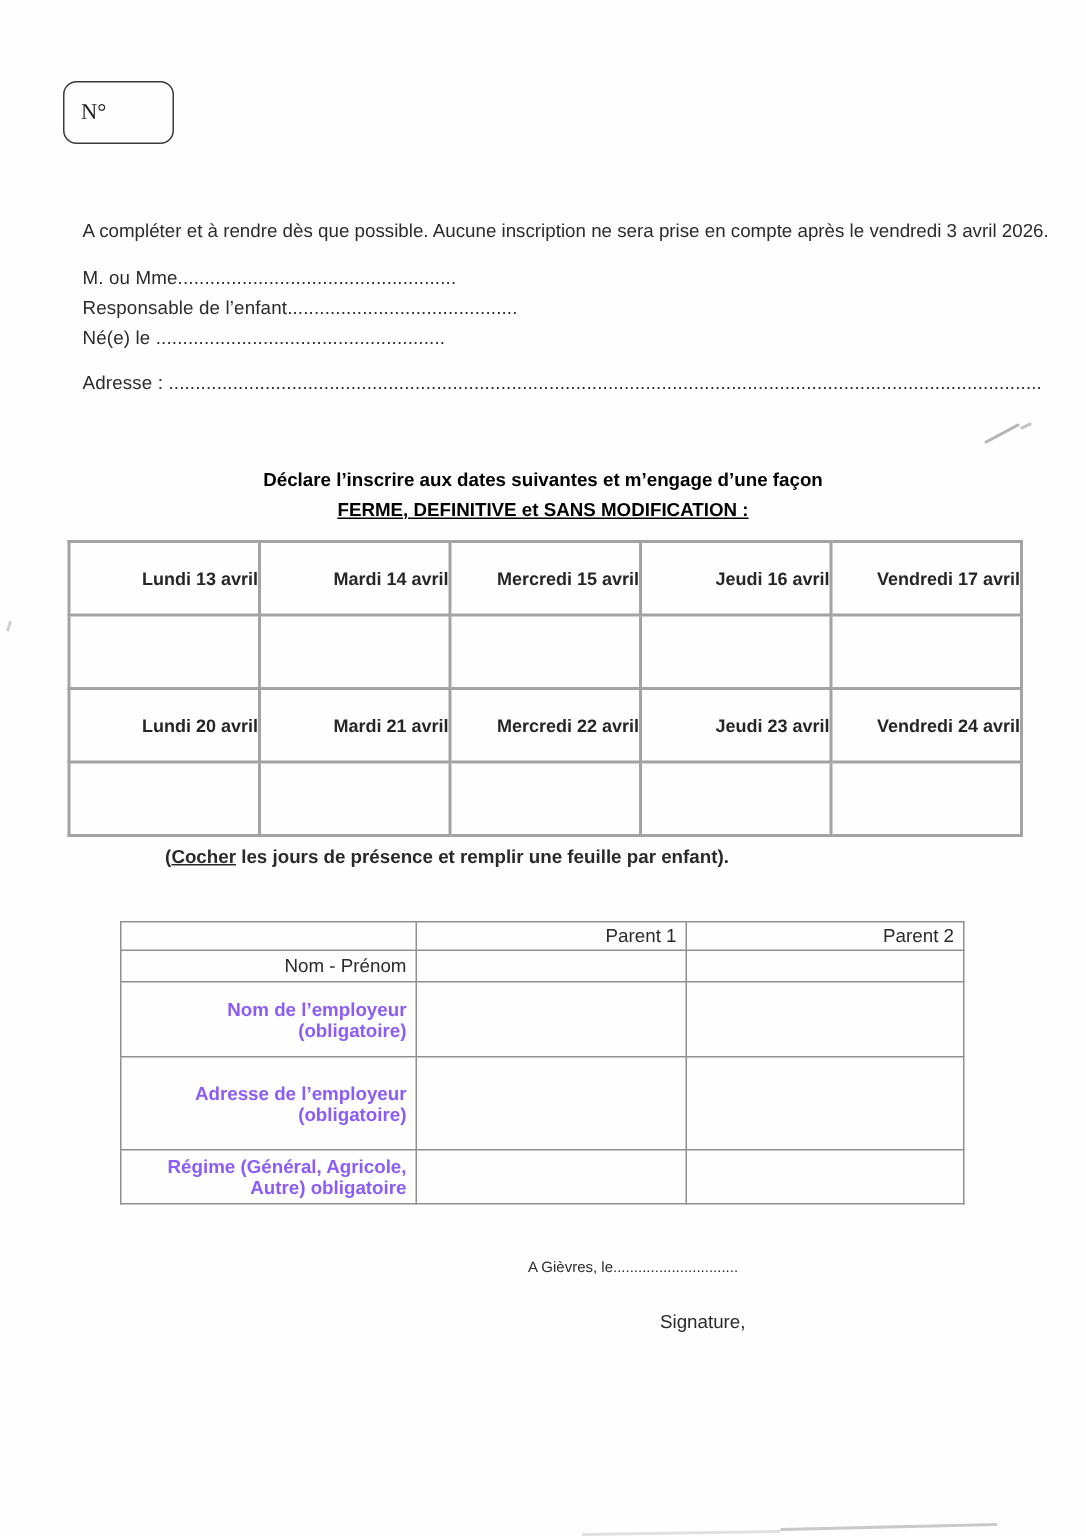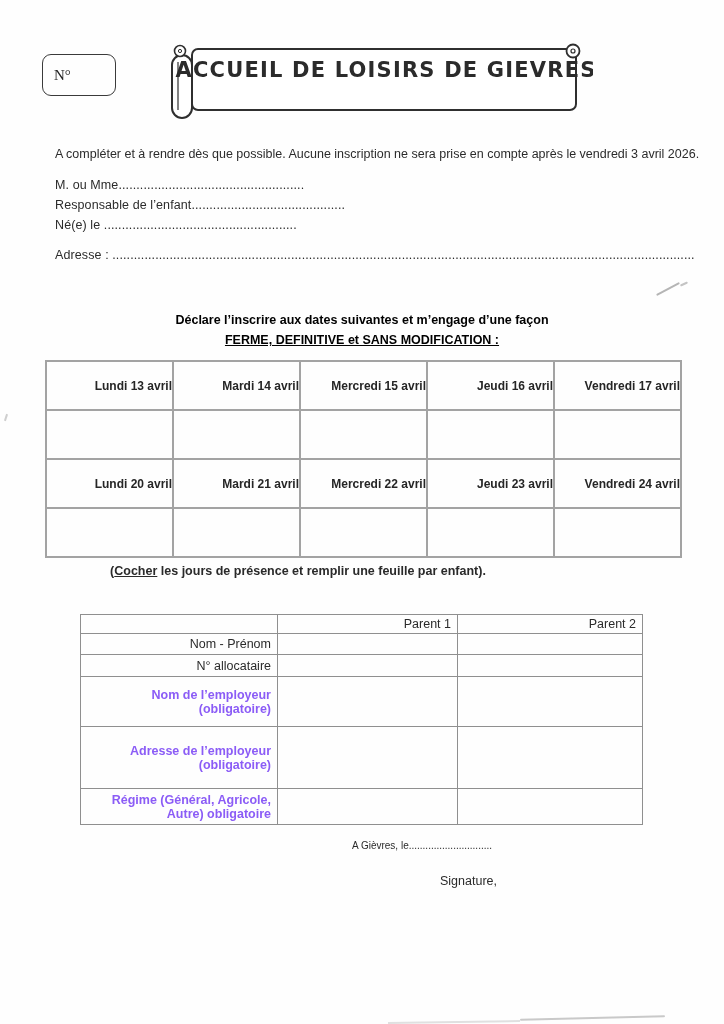--- a/index.html
+++ b/index.html
@@ -86,35 +86,20 @@
 </style>
 </head>
 <body>
 
 <div class="page">
 
   <div class="num-box">
     <span>N°</span>
   </div>
 
-  <div class="banner">
-    <svg width="425" height="90" viewBox="0 0 425 90">
-
-      <rect x="24" y="9" width="384" height="61" rx="6" fill="#ffffff" stroke="#2f2f2f" stroke-width="2"></rect>
-
-      <circle cx="405" cy="11" r="6.5" fill="#ffffff" stroke="#2f2f2f" stroke-width="1.8"></circle>
-      <circle cx="405" cy="11" r="2" fill="none" stroke="#2f2f2f" stroke-width="1.2"></circle>
-
-      <rect x="4" y="15" width="20" height="63" rx="10" fill="#ffffff" stroke="#2f2f2f" stroke-width="2"></rect>
-      <path d="M 10 22 L 10 70" fill="none" stroke="#2f2f2f" stroke-width="1.2"></path>
-      <circle cx="12" cy="11" r="5.5" fill="#ffffff" stroke="#2f2f2f" stroke-width="1.6"></circle>
-      <circle cx="12" cy="11" r="1.6" fill="none" stroke="#2f2f2f" stroke-width="1"></circle>
-      <text x="218" y="37" text-anchor="middle" font-size="21">ACCUEIL DE LOISIRS DE GIEVRES</text>
-    </svg>
-  </div>
 
   <div class="intro">A compléter et à rendre dès que possible. Aucune inscription ne sera prise en compte après le vendredi 3 avril 2026.</div>
 
   <div class="field-line f1">M. ou Mme....................................................</div>
   <div class="field-line f2">Responsable de l’enfant...........................................</div>
   <div class="field-line f3">Né(e) le ......................................................</div>
   <div class="field-line f4">Adresse : .....................................................................................................................................................................</div>
 
   <div class="decl">
     <div>Déclare l’inscrire aux dates suivantes et m’engage d’une façon</div>
@@ -168,25 +153,20 @@
         <tr style="height:19px;">
       <td></td>
       <td>Parent 1</td>
       <td>Parent 2</td>
     </tr>
     <tr style="height:21px;">
       <td>Nom - Prénom</td>
       <td></td>
       <td></td>
     </tr>
-    <tr style="height:22px;">
-      <td>N° allocataire</td>
-      <td></td>
-      <td></td>
-    </tr>
     <tr style="height:50px;">
       <td class="bold">Nom de l’employeur (obligatoire)</td>
       <td></td>
       <td></td>
     </tr>
     <tr style="height:62px;">
       <td class="bold">Adresse de l’employeur (obligatoire)</td>
       <td></td>
       <td></td>
     </tr>

